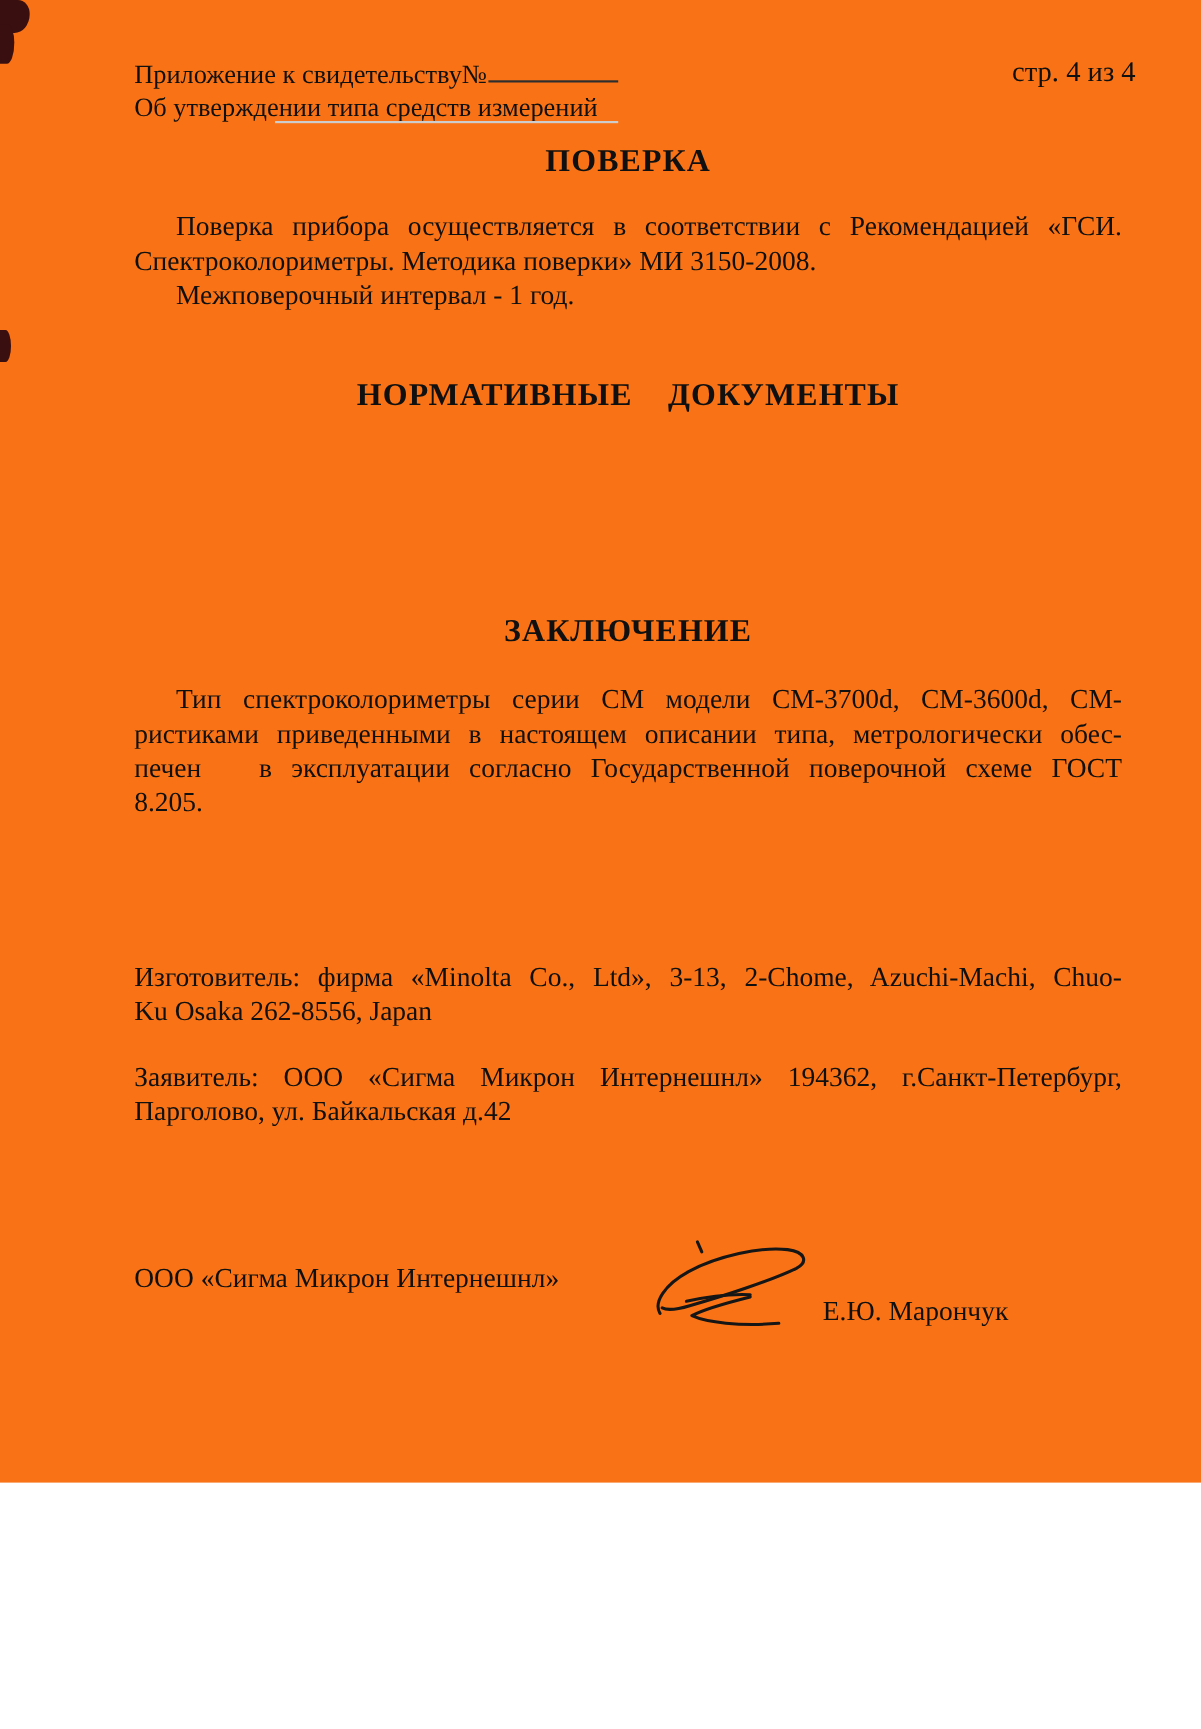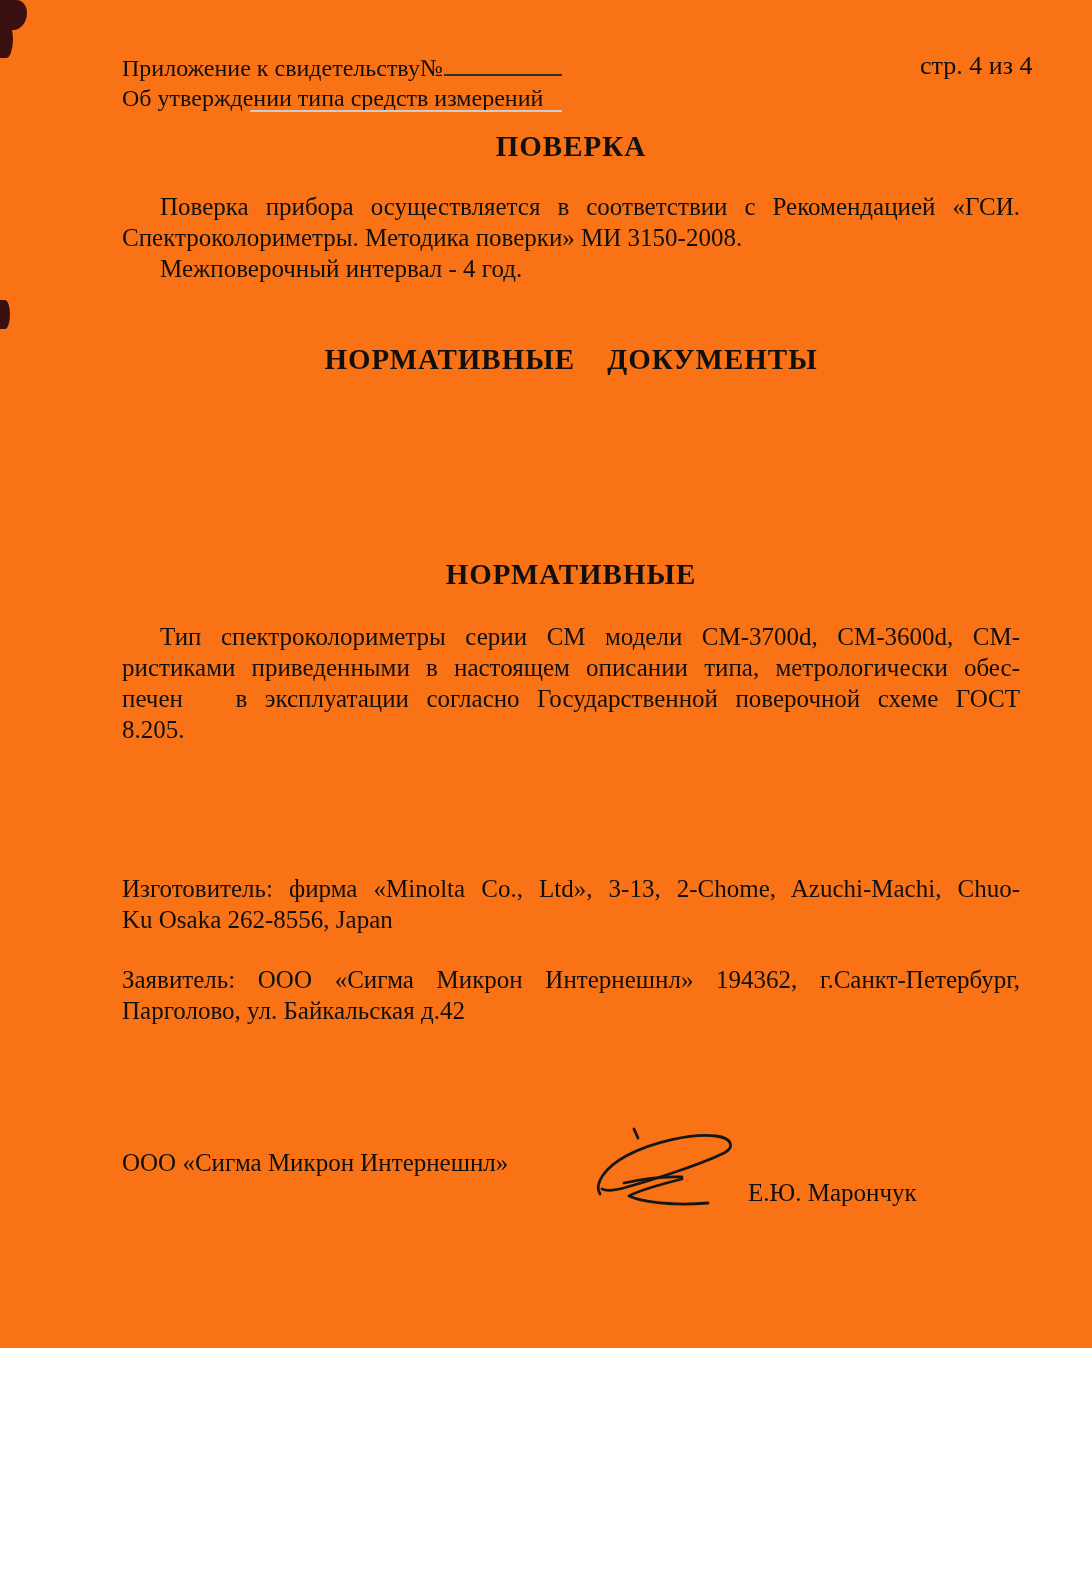--- a/index.html
+++ b/index.html
@@ -58,26 +58,26 @@
     <div><span>Приложение к свидетельству№</span><span class="blank-line"></span></div>
     <div>Об утверждении типа средств измерений</div>
   </div>
   <div class="faint-underline"></div>
   <div class="page-num">стр. 4 из 4</div>
 
   <div class="hd hd-poverka">ПОВЕРКА</div>
   <div class="col blk-ver">
     <div class="line just indent">Поверка прибора осуществляется в соответствии с Рекомендацией «ГСИ.</div>
     <div class="line">Спектроколориметры. Методика поверки» МИ 3150-2008.</div>
-    <div class="line indent">Межповерочный интервал - 4 год.</div>
+    <div class="line indent">Межповерочный интервал - 1 год.</div>
   </div>
 
   <div class="hd hd-norm">НОРМАТИВНЫЕ ДОКУМЕНТЫ</div>
 
-  <div class="hd hd-concl">НОРМАТИВНЫЕ</div>
+  <div class="hd hd-concl">ЗАКЛЮЧЕНИЕ</div>
   <div class="col blk-concl">
     <div class="line just indent">Тип спектроколориметры серии СМ модели СМ-3700d, СМ-3600d, СМ-</div>
     <div class="line just">ристиками приведенными в настоящем описании типа, метрологически обес-</div>
     <div class="line just">печен   в эксплуатации согласно Государственной поверочной схеме ГОСТ</div>
     <div class="line">8.205.</div>
   </div>
 
   <div class="col blk-manuf">
     <div class="line just">Изготовитель: фирма «Minolta Co., Ltd», 3-13, 2-Chome, Azuchi-Machi, Chuo-</div>
     <div class="line">Ku Osaka 262-8556, Japan</div>

